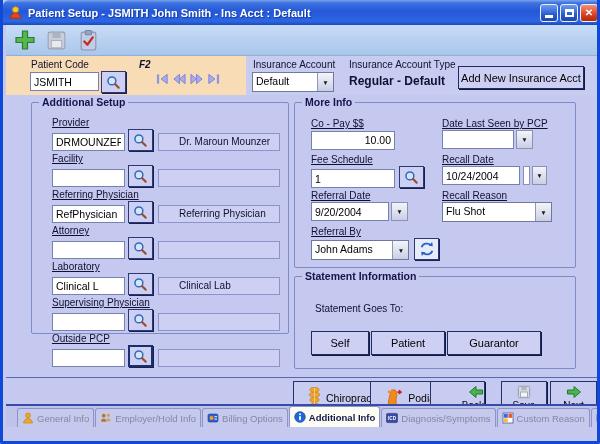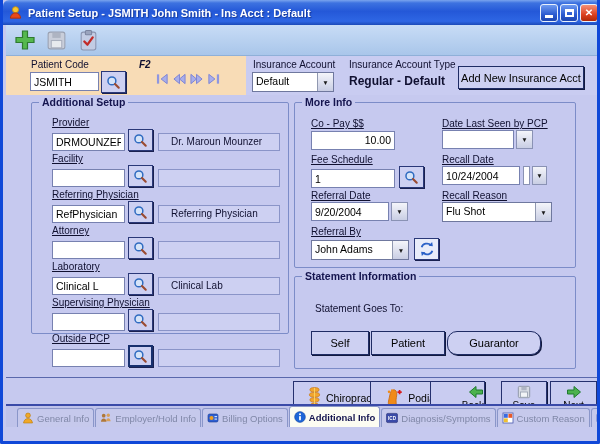--- a/index.html
+++ b/index.html
@@ -59,21 +59,21 @@
   .group { position:absolute; border:1px solid #7C8CC8; border-radius:2px; }
   .group-title { position:absolute; top:-7px; left:7px; background:#C6C9EF; padding:0 3px;
     font-weight:bold; font-size:10.5px; color:#14144E; white-space:nowrap; }
 
   .as-field { margin-left:20px; height:36px; }
   .f-label { font-size:10px; color:#101030; height:13px; padding-top:1px;text-decoration:underline; }
   .f-row { display:flex; align-items:flex-end; }
   .as-field .txt { width:73px; height:18px; }
   .as-field .searchbtn { margin-left:3px; }
   .display { flex:1; height:18px; margin-left:5px; margin-right:8px; background:#CDD0F2;
-    border:1px solid #8A94C8; font-size:10px; color:#101030; padding:2px 12px; white-space:nowrap; overflow:hidden; }
+    border:1px solid #8A94C8; font-size:10px; color:#101030; padding:2px 20px; white-space:nowrap; overflow:hidden; }
 
   .mi-col { position:absolute; top:14px; }
   .mi-field { height:36px; }
 
   .st-buttons { position:absolute; display:flex; gap:2px; }
 
   
   .bottombar { position:absolute; left:3px; top:377px; width:594px; height:41px;
     background:#C6C9EF; border-top:1px solid #5A68AC; }
   .bigbtn { position:absolute; top:3px; height:34px; background:#C9CCF1; border:1px solid #25306E;
@@ -399,21 +399,21 @@
         </div>
       </div>
     </div>
 
     <div class="group" style="left:288px; top:181px; width:282px; height:93px;">
       <span class="group-title">Statement Information</span>
       <span class="small-label" style="left:20px; top:26px;">Statement Goes To:</span>
       <div class="st-buttons" style="left:16px; top:54px;">
         <button class="pushbtn" style="width:58px; height:24px;">Self</button>
         <button class="pushbtn" style="width:74px; height:24px;">Patient</button>
-        <button class="pushbtn" style="width:94px; height:24px;border-radius:10px;">Guarantor</button>
+        <button class="pushbtn" style="width:94px; height:24px;">Guarantor</button>
       </div>
     </div>
   </div>
 
   <div class="bottombar">
     <button class="bigbtn" style="left:259px; width:104px;margin-left:28px;">
       <span style="display:flex;">
             <svg viewBox="0 0 14 24" width="13" height="22">
               <g fill="#F2A52E" stroke="#C87818" stroke-width="0.8">
                 <ellipse cx="7" cy="3" rx="5" ry="2.4"></ellipse>

